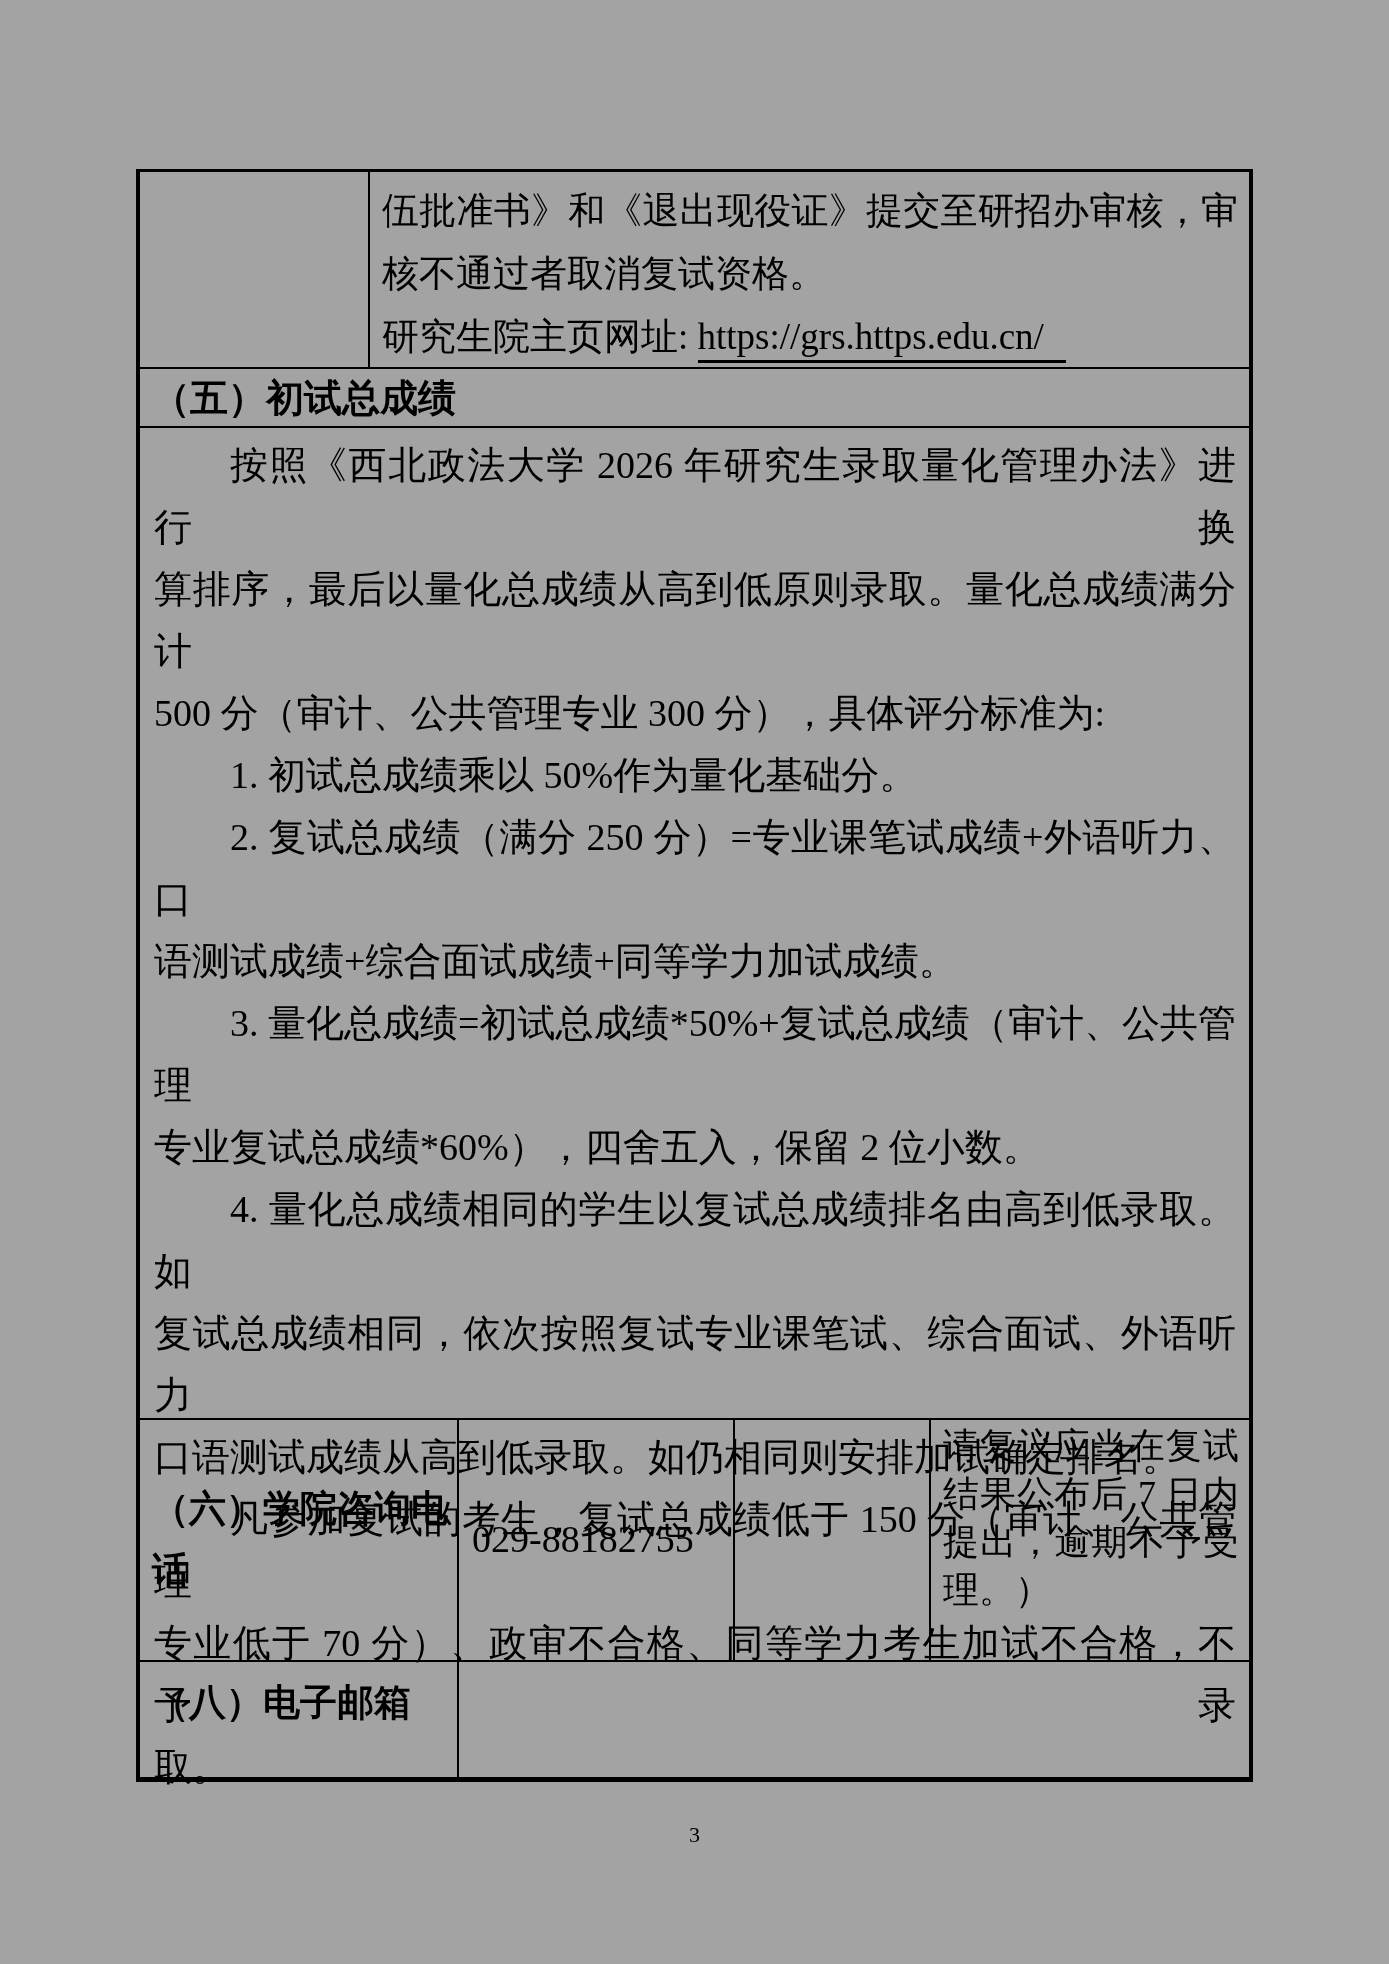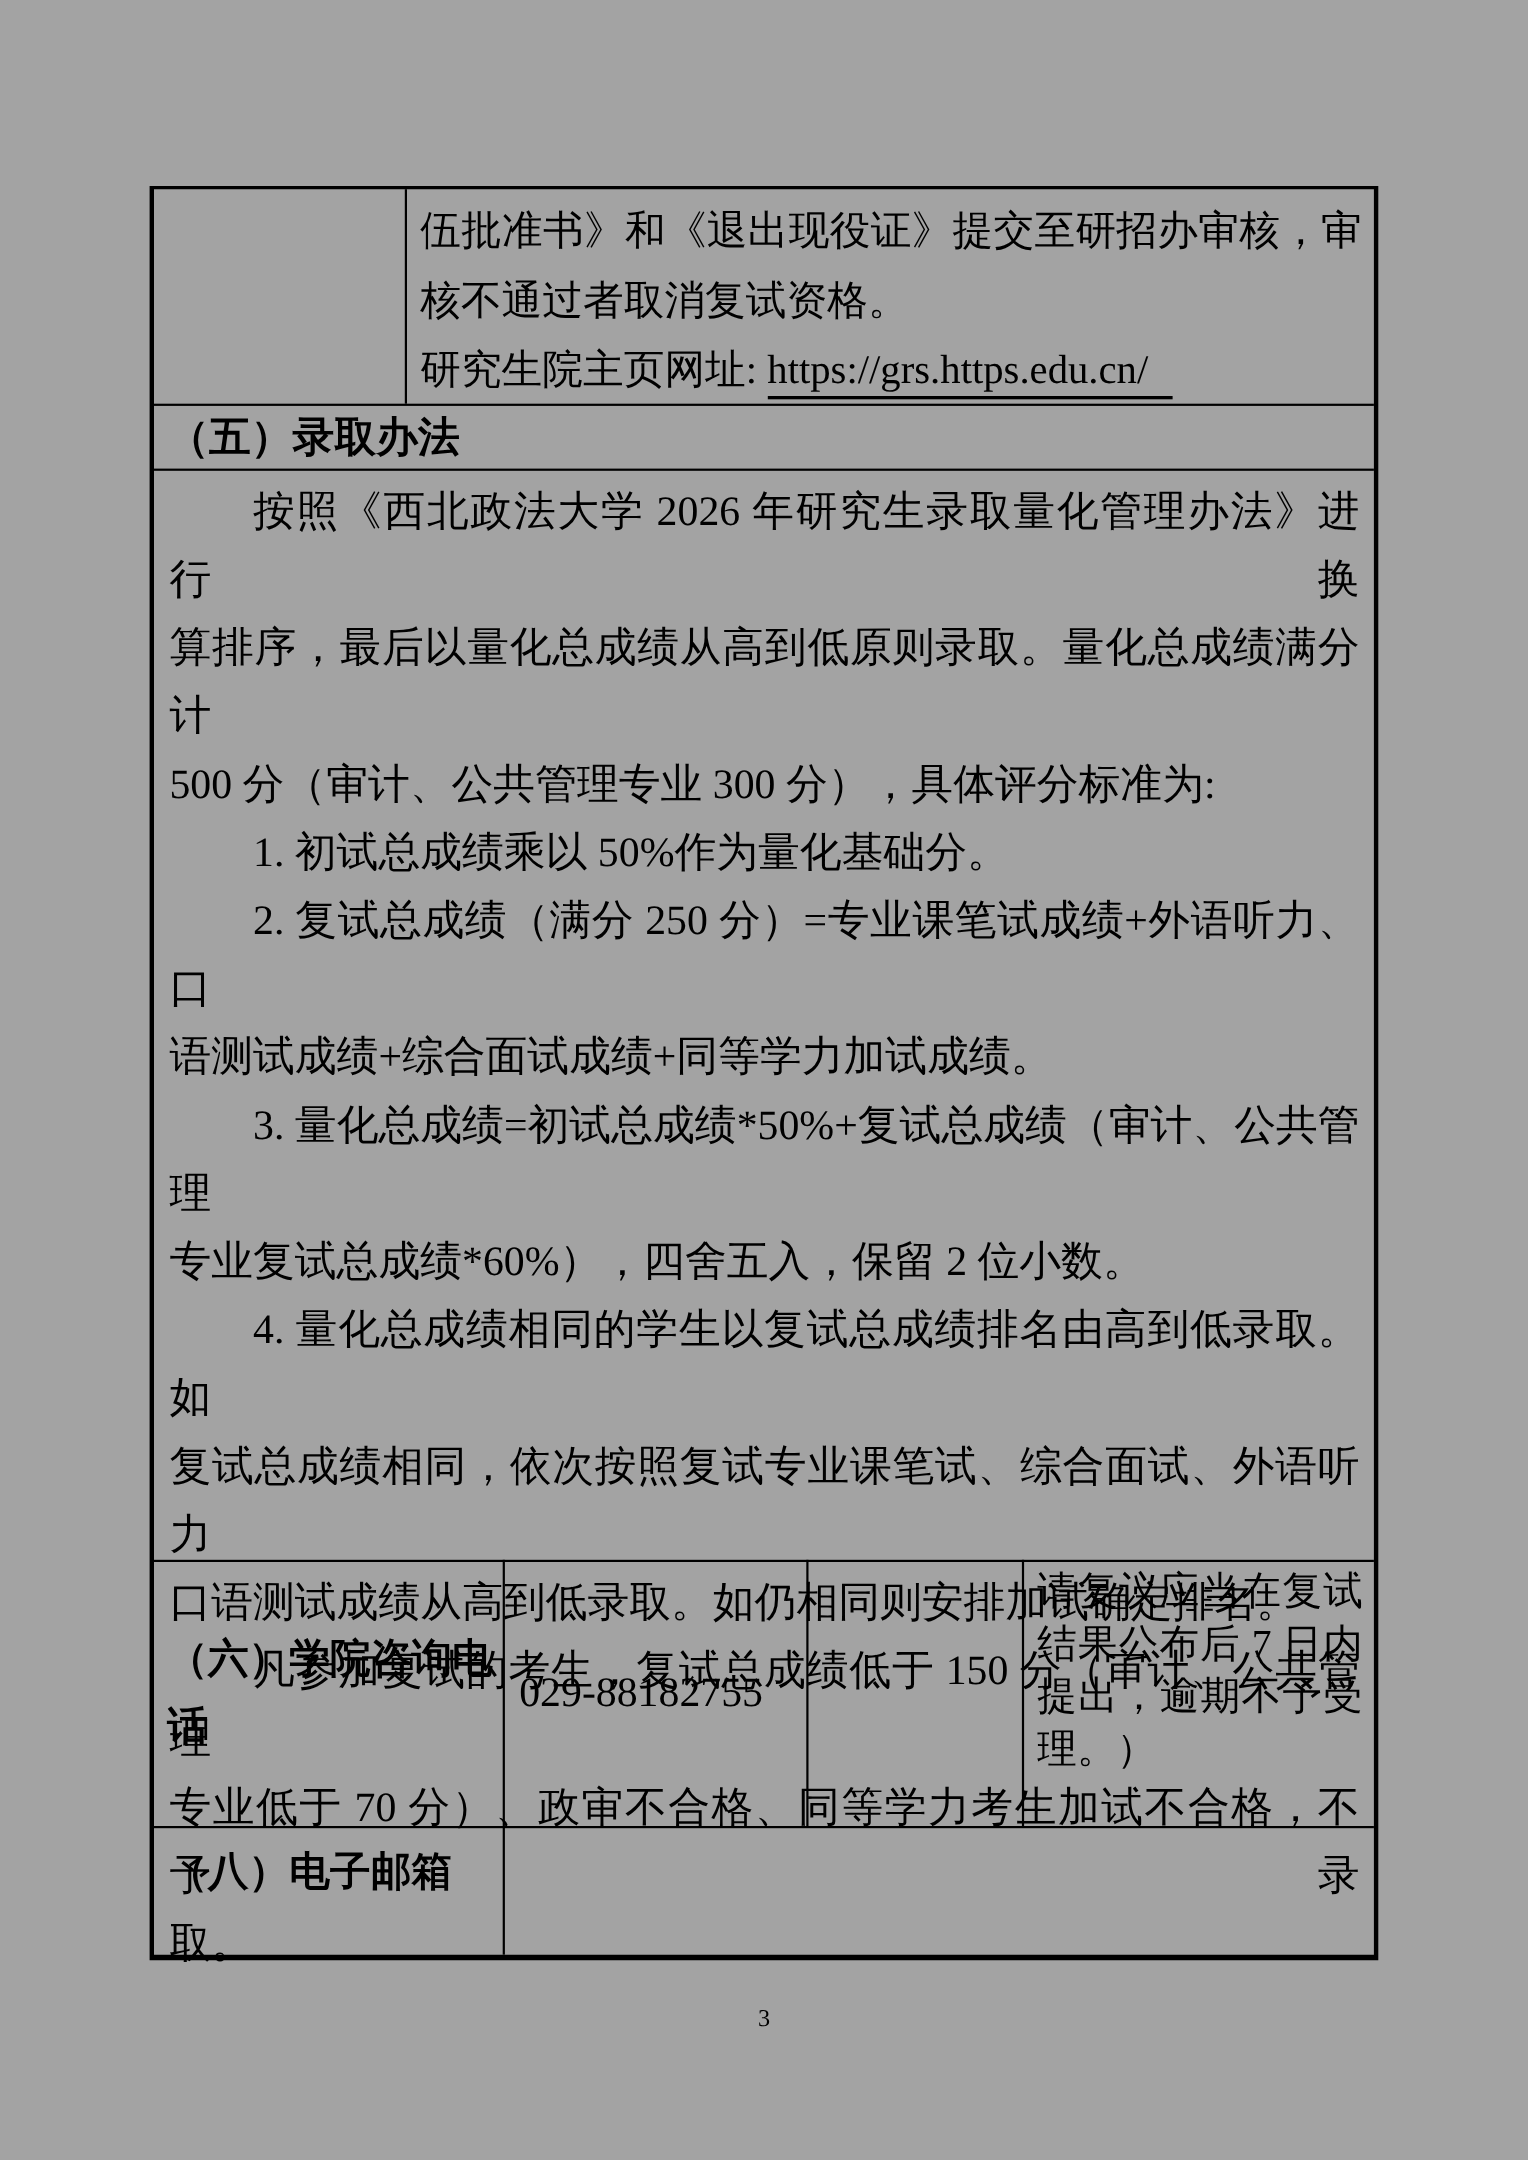--- a/index.html
+++ b/index.html
@@ -59,21 +59,21 @@
     <div class="gl" style="left:789px;top:1246px;width:2px;height:242px;"></div>
     <div class="gl" style="left:317px;top:1488px;width:2px;height:117px;"></div>
 
     <div class="txt" style="left:242px;top:7px;width:856px;">
       <div class="r1line jfill">伍批准书》和《退出现役证》提交至研招办审核，审</div>
       <div class="r1line">核不通过者取消复试资格。</div>
       <div class="r1line"><span>研究生院主页网址: </span><span class="url-underline">https://grs.https.edu.cn/</span></div>
     </div>
 
     <div class="txt vcenter" style="left:12px;top:197px;width:1085px;height:57px;">
-      <span class="line bold">（五）录取办法</span>
+      <span class="line bold">（五）初试总成绩</span>
     </div>
 
     <div class="txt" style="left:14px;top:262px;width:1082px;">
       <div class="line indent jfill">按照《西北政法大学 2026 年研究生录取量化管理办法》进行换</div>
       <div class="line jfill">算排序，最后以量化总成绩从高到低原则录取。量化总成绩满分计</div>
       <div class="line">500 分（审计、公共管理专业 300 分），具体评分标准为:</div>
       <div class="line indent">1. 初试总成绩乘以 50%作为量化基础分。</div>
       <div class="line indent jfill">2. 复试总成绩（满分 250 分）=专业课笔试成绩+外语听力、口</div>
       <div class="line">语测试成绩+综合面试成绩+同等学力加试成绩。</div>
       <div class="line indent jfill">3. 量化总成绩=初试总成绩*50%+复试总成绩（审计、公共管理</div>

